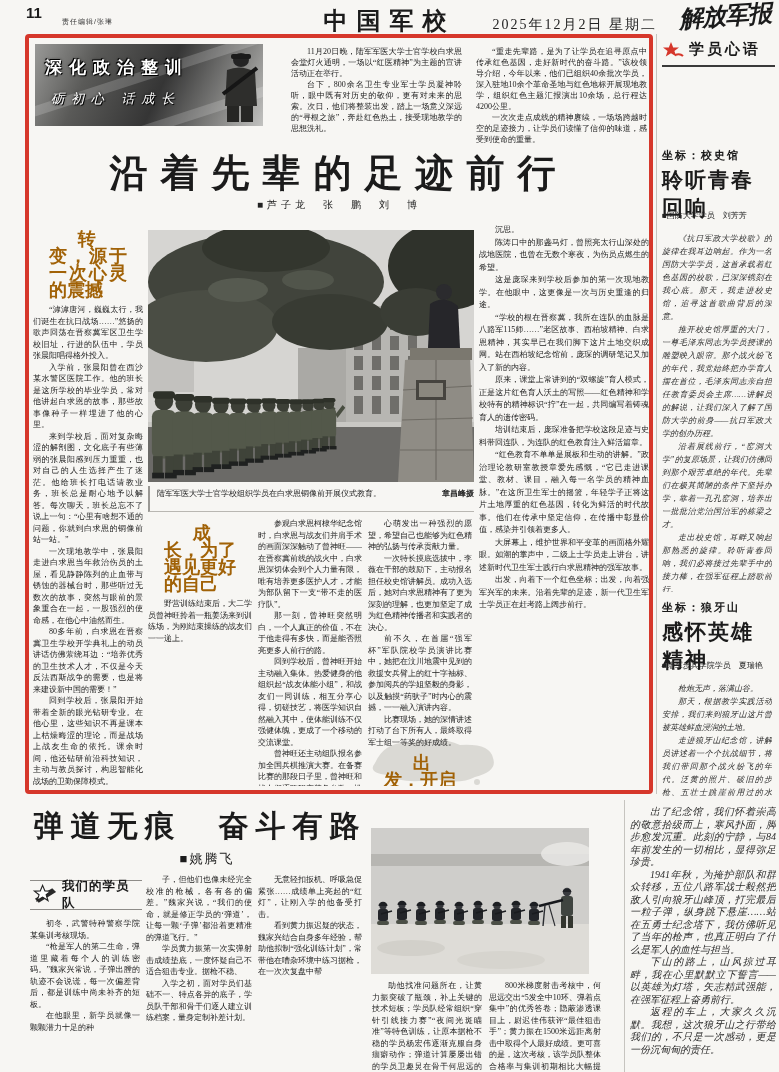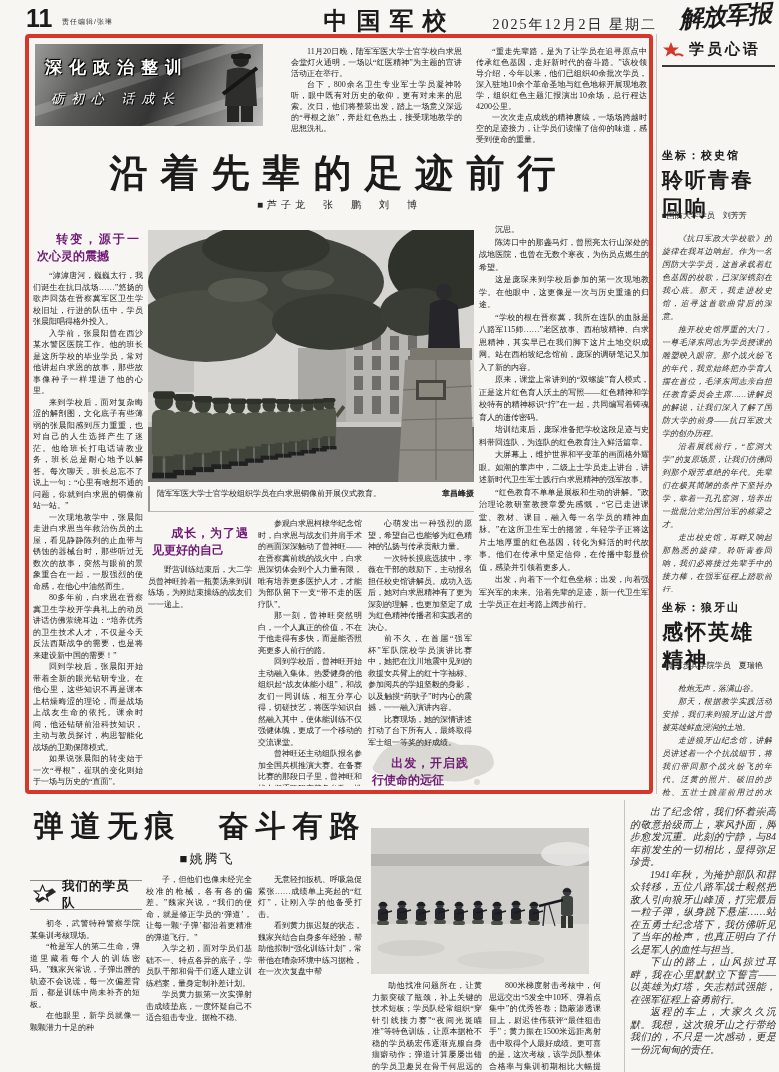--- a/index.html
+++ b/index.html
@@ -2,24 +2,24 @@
 <html><head>
 <meta charset="utf-8">
 <style>
   html,body{margin:0;padding:0;background:#e9e7e3;}
   .page{position:relative;width:779px;height:1072px;background:#f7f6f3;overflow:hidden;
         font-family:"Liberation Serif",serif;color:#1b1b1b;}
   .abs{position:absolute;}
   .hei{font-family:"Liberation Sans",sans-serif;}
   p.para{margin:0;text-indent:2em;text-align:justify;}
   .tcol{position:absolute;overflow:hidden;font-size:8px;line-height:11.5px;color:#222;text-align:justify;}
-  .subhd{font-family:"Liberation Sans",sans-serif;font-weight:bold;font-size:12px;line-height:17px;
-         margin:7px 4px 5px;text-indent:1.6em;color:#701a75;}
+  .subhd{font-family:"Liberation Sans",sans-serif;font-weight:bold;font-size:18px;line-height:17px;
+         margin:7px 16px 5px;text-indent:1.6em;color:#a16207;}
   
-  .pagenum{left:26px;top:4px;font-size:25px;font-weight:bold;}
+  .pagenum{left:26px;top:4px;font-size:15px;font-weight:bold;}
   .editor{left:62px;top:17px;font-size:7px;color:#333;letter-spacing:1px;}
   .sectitle{left:0;top:5px;width:779px;text-align:center;font-size:24px;font-weight:bold;letter-spacing:9px;}
   .dateline{right:122px;top:16px;font-size:14px;letter-spacing:2px;color:#222;}
   .masthead{right:8px;top:0px;font-size:24px;font-weight:bold;font-style:italic;
             font-family:"DejaVu Serif",serif;transform:rotate(-4deg);letter-spacing:-1px;}
   
   .redbox{left:25px;top:34px;width:620px;height:752px;border:4px solid #d6372b;border-radius:4px;background:#f7f6f3;}
   .banner{left:6px;top:6px;width:228px;height:82px;overflow:hidden;
           background:linear-gradient(115deg,#9a9a98 0%,#5a5a58 25%,#353535 55%,#8f8f8d 85%,#c2c2c0 100%);}
   .banner .streak{position:absolute;width:300px;height:10px;background:#ffffff;opacity:.18;transform:rotate(-18deg);}
@@ -214,22 +214,22 @@
     </div>
 
     <div class="tcol" style="left:450px;top:186px;width:170px;height:562px;line-height:12.5px;">
 
     <p class="para">沉思。</p>
         <p class="para">陈涛口中的那盏马灯，曾照亮太行山深处的战地医院，也曾在无数个寒夜，为伤员点燃生的希望。</p>
         <p class="para">这是庞琛来到学校后参加的第一次现地教学。在他眼中，这更像是一次与历史重逢的归途。</p>
         <p class="para">“学校的根在晋察冀，我所在连队的血脉是八路军115师……”老区故事、西柏坡精神、白求恩精神，其实早已在我们脚下这片土地交织成网。站在西柏坡纪念馆前，庞琛的调研笔记又加入了新的内容。</p>
         <p class="para">原来，课堂上常讲到的“双螺旋”育人模式，正是这片红色育人沃土的写照——红色精神和学校特有的精神标识“拧”在一起，共同编写着铸魂育人的遗传密码。</p>
         <p class="para">培训结束后，庞琛准备把学校这段足迹与史料带回连队，为连队的红色教育注入鲜活篇章。</p>
+        <p class="para">“红色教育不单单是展板和生动的讲解。”政治理论教研室教授章爱先感慨，“它已走进课堂、教材、课目，融入每一名学员的精神血脉。”在这所卫生军士的摇篮，年轻学子正将这片土地厚重的红色基因，转化为鲜活的时代故事。他们在传承中坚定信仰，在传播中彰显价值，感染并引领着更多人。</p>
         <p class="para">大屏幕上，维护世界和平变革的画面格外耀眼。如潮的掌声中，二级上士学员走上讲台，讲述新时代卫生军士践行白求恩精神的强军故事。</p>
-        <p class="para">“红色教育不单单是展板和生动的讲解。”政治理论教研室教授章爱先感慨，“它已走进课堂、教材、课目，融入每一名学员的精神血脉。”在这所卫生军士的摇篮，年轻学子正将这片土地厚重的红色基因，转化为鲜活的时代故事。他们在传承中坚定信仰，在传播中彰显价值，感染并引领着更多人。</p>
         <p class="para">出发，向着下一个红色坐标；出发，向着强军兴军的未来。沿着先辈的足迹，新一代卫生军士学员正在赶考路上阔步前行。</p>
       </div>
   </div>
 
   <div class="vline" style="left:656px;top:34px;height:760px;"></div>
   <div class="vline" style="left:624px;top:800px;height:272px;"></div>
 
   <div class="abs sb">
     <div class="sb-header">
       <svg width="22" height="18" viewBox="0 0 22 18">
@@ -282,22 +282,22 @@
 
   <div class="tcol" style="left:30px;top:918px;width:110px;height:152px;">
 
   <p class="para">初冬，武警特种警察学院某集训考核现场。</p>
       <p class="para">“枪是军人的第二生命，弹道里藏着每个人的训练密码。”魏家兴常说，子弹出膛的轨迹不会说谎，每一次偏差背后，都是训练中尚未补齐的短板。</p>
       <p class="para">在他眼里，新学员就像一颗颗潜力十足的种</p>
     </div>
   <div class="tcol" style="left:146px;top:874px;width:106px;height:196px;">
 
   <p class="para">子，但他们也像未经完全校准的枪械，各有各的偏差。”魏家兴说，“我们的使命，就是修正学员的‘弹道’，让每一颗‘子弹’都沿着更精准的弹道飞行。”</p>
+      <p class="para">学员黄力振第一次实弹射击成绩垫底，一度怀疑自己不适合狙击专业。据枪不稳、</p>
       <p class="para">入学之初，面对学员们基础不一、特点各异的底子，学员队干部和骨干们逐人建立训练档案，量身定制补差计划。</p>
-      <p class="para">学员黄力振第一次实弹射击成绩垫底，一度怀疑自己不适合狙击专业。据枪不稳、</p>
     </div>
   <div class="tcol" style="left:258px;top:874px;width:104px;height:196px;">
 
   <p class="para">无意轻扣扳机、呼吸急促紧张……成绩单上亮起的“红灯”，让刚入学的他备受打击。</p>
       <p class="para">看到黄力振迟疑的状态，魏家兴结合自身多年经验，帮助他拟制“强化训练计划”，常带他在嘈杂环境中练习据枪，在一次次复盘中帮</p>
     </div>
 
   <div class="abs photo2">
     <svg width="218" height="146" viewBox="0 0 218 146">
       <defs>

